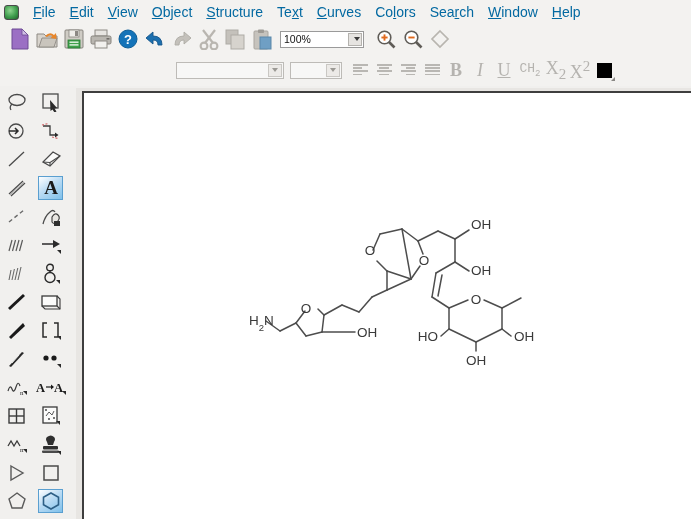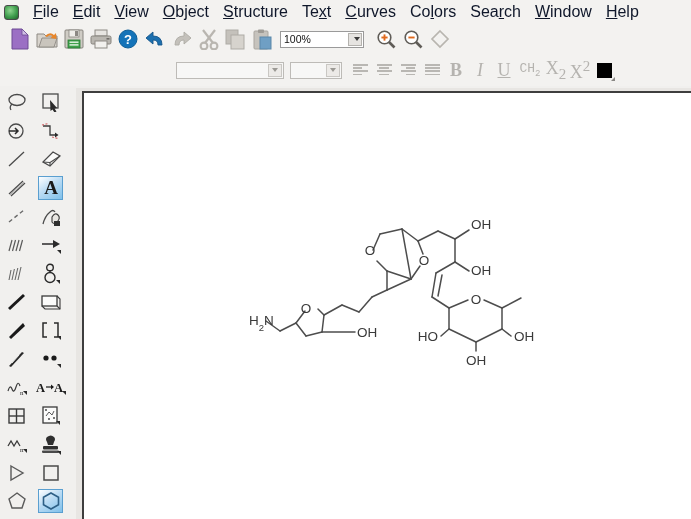--- a/index.html
+++ b/index.html
@@ -26,22 +26,22 @@
   }
   .app-logo {
     width: 15px; height: 15px;
     border-radius: 3px;
     background: radial-gradient(circle at 40% 35%, #8fd48f 0%, #3f9e4d 55%, #22622c 100%);
     border: 1px solid #4a4a4a;
     margin-right: 7px;
     flex: none;
   }
   .menu-item {
-    font-size: 16px;
-    color: #0f172a;
+    font-size: 14px;
+    color: #0369a1;
     padding: 2px 7px;
     white-space: nowrap;
     cursor: default;
   }
   .menu-item .mn { text-decoration: underline; }
 
   
   #toolbar1 {
     position: absolute; left: 0; top: 24px;
     width: 691px; height: 30px;

